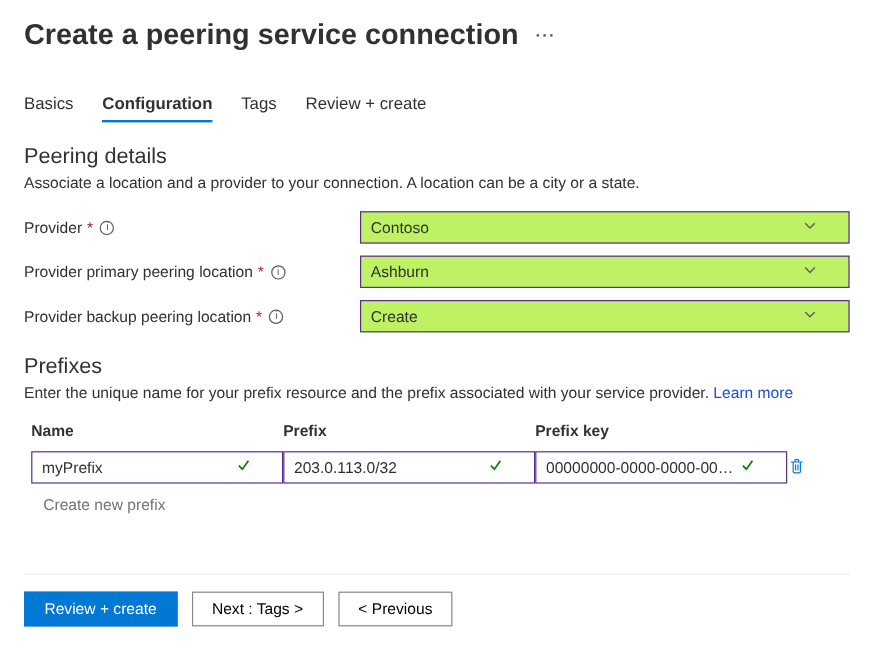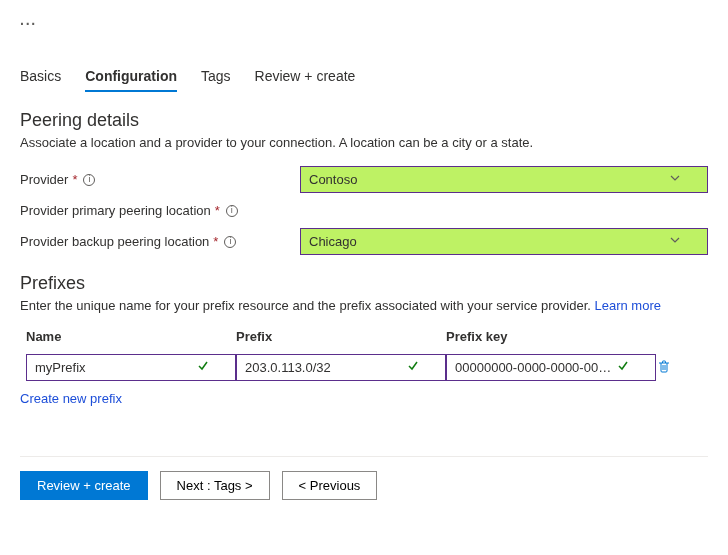--- a/index.html
+++ b/index.html
@@ -130,22 +130,23 @@
   }
   .check { color: #107c10; font-weight: bold; }
   .trash-btn {
     cursor: pointer;
     color: #0078d4;
     display: inline-flex;
   }
   .create-link {
     display: inline-block;
     margin-top: 10px;
-    color: #1d4ed8;
-    cursor: pointer;
+    color: #737373;
+    cursor: pointer;
+    margin-left: 16px;
   }
   .footer {
     position: relative;
     margin-top: 50px;
     border-top: 1px solid #edebe9;
     padding-top: 14px;
     display: flex;
     gap: 12px;
   }
   .btn {
@@ -165,20 +166,21 @@
     overflow: hidden;
     text-overflow: ellipsis;
     max-width: 160px;
     display: inline-block;
   }
 </style>
 </head>
 <body>
 
 <h1 class="page-title">
+  <span>Create a peering service connection</span>
   <span class="ellipsis-icon">···</span>
 </h1>
 
 <div class="tabs">
   <div class="tab">Basics</div>
   <div class="tab active">Configuration</div>
   <div class="tab">Tags</div>
   <div class="tab">Review + create</div>
 </div>
 
@@ -202,31 +204,41 @@
     </div>
   </div>
 </div>
 
 <div class="form-row">
   <div class="form-label">
     <span>Provider primary peering location</span>
     <span class="req">*</span>
     <span class="info-icon">i</span>
   </div>
+  <div class="select-wrap">
+    <div class="select-field">
+      <span>Ashburn</span>
+      <span class="chev">
+        <svg width="12" height="12" viewBox="0 0 12 12">
+            <path d="M2 4l4 4 4-4" stroke="#605e5c" stroke-width="1.2" fill="none"></path>
+          </svg>
+      </span>
+    </div>
+  </div>
 </div>
 
 <div class="form-row">
   <div class="form-label">
     <span>Provider backup peering location</span>
     <span class="req">*</span>
     <span class="info-icon">i</span>
   </div>
   <div class="select-wrap">
     <div class="select-field">
-      <span>Chicago</span>
+      <span>Create</span>
       <span class="chev">
         <svg width="12" height="12" viewBox="0 0 12 12">
             <path d="M2 4l4 4 4-4" stroke="#605e5c" stroke-width="1.2" fill="none"></path>
           </svg>
       </span>
     </div>
   </div>
 </div>
 
 <div class="prefixes-section">

